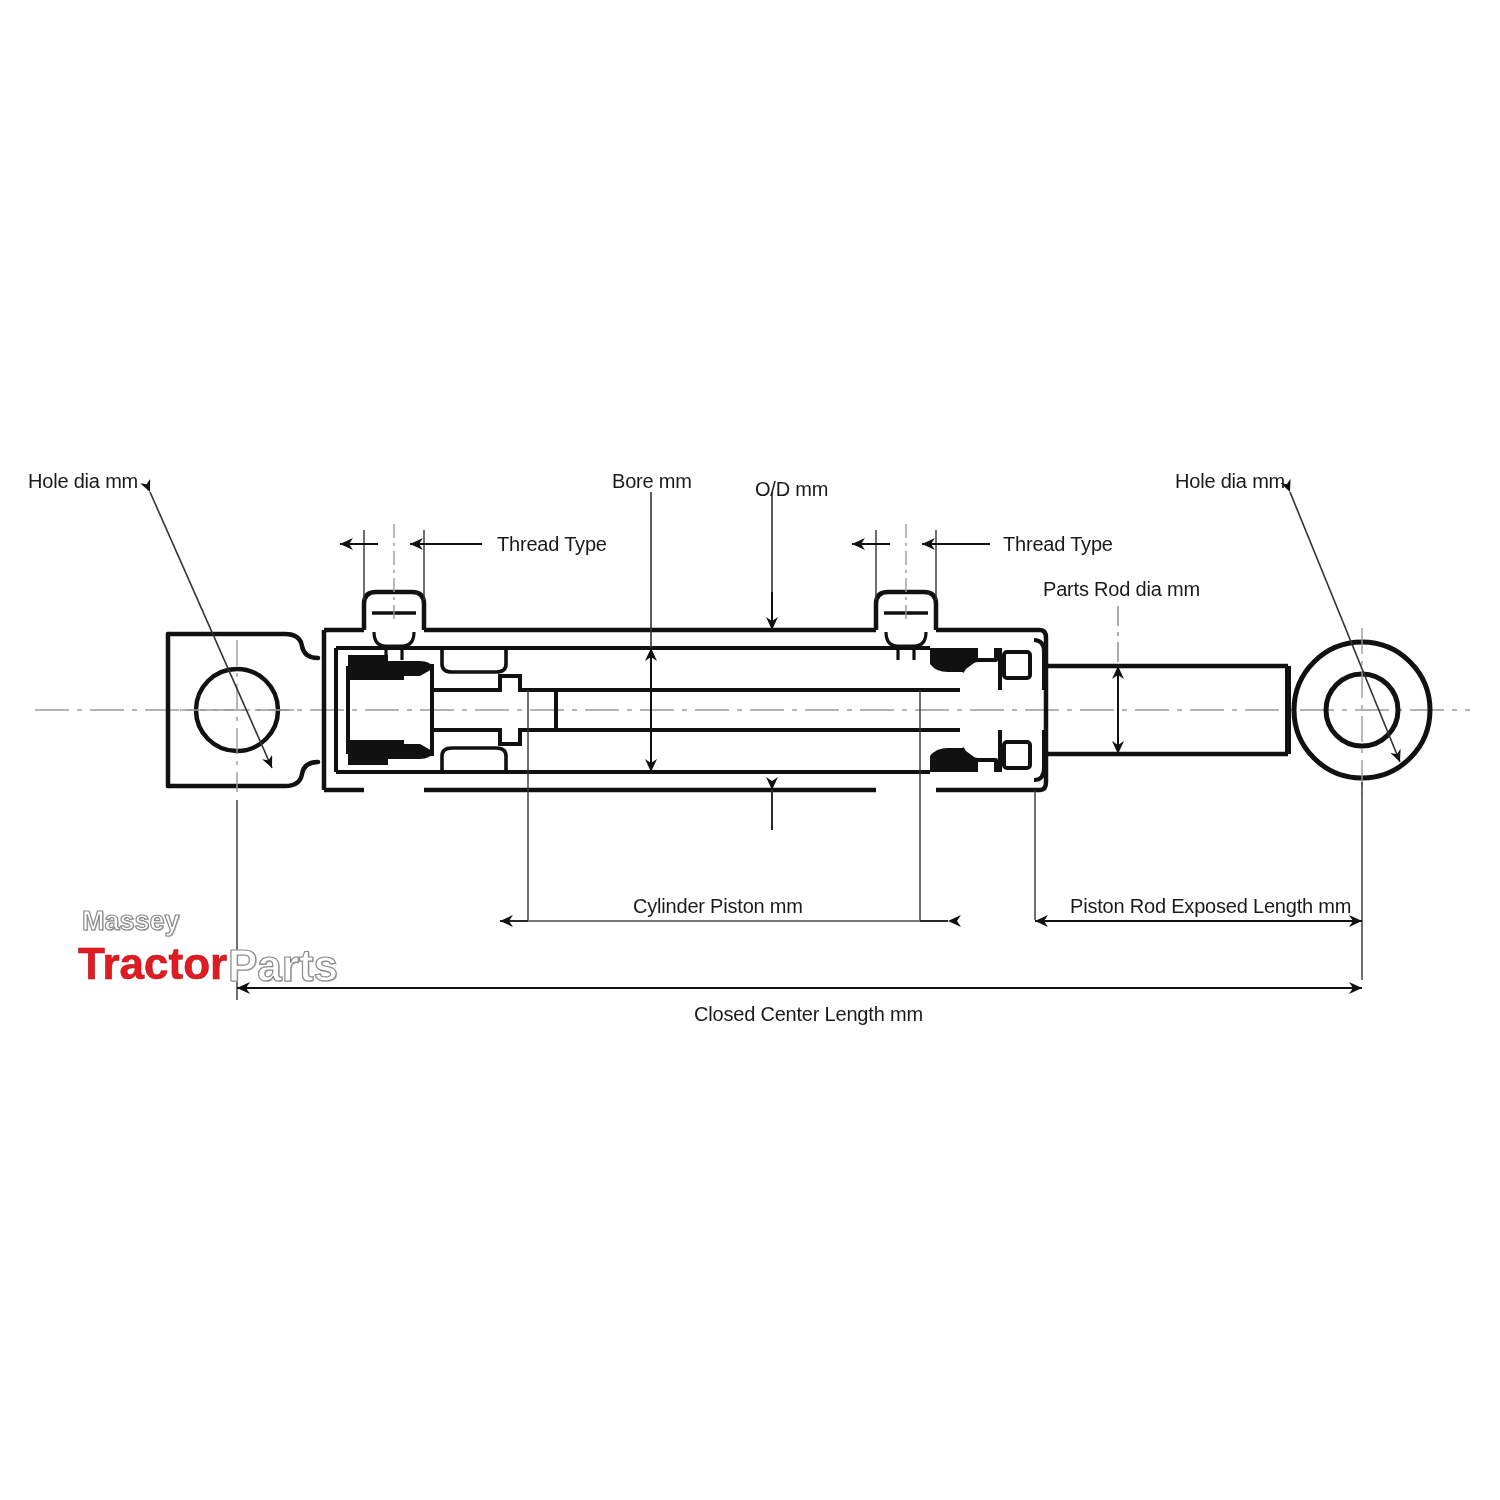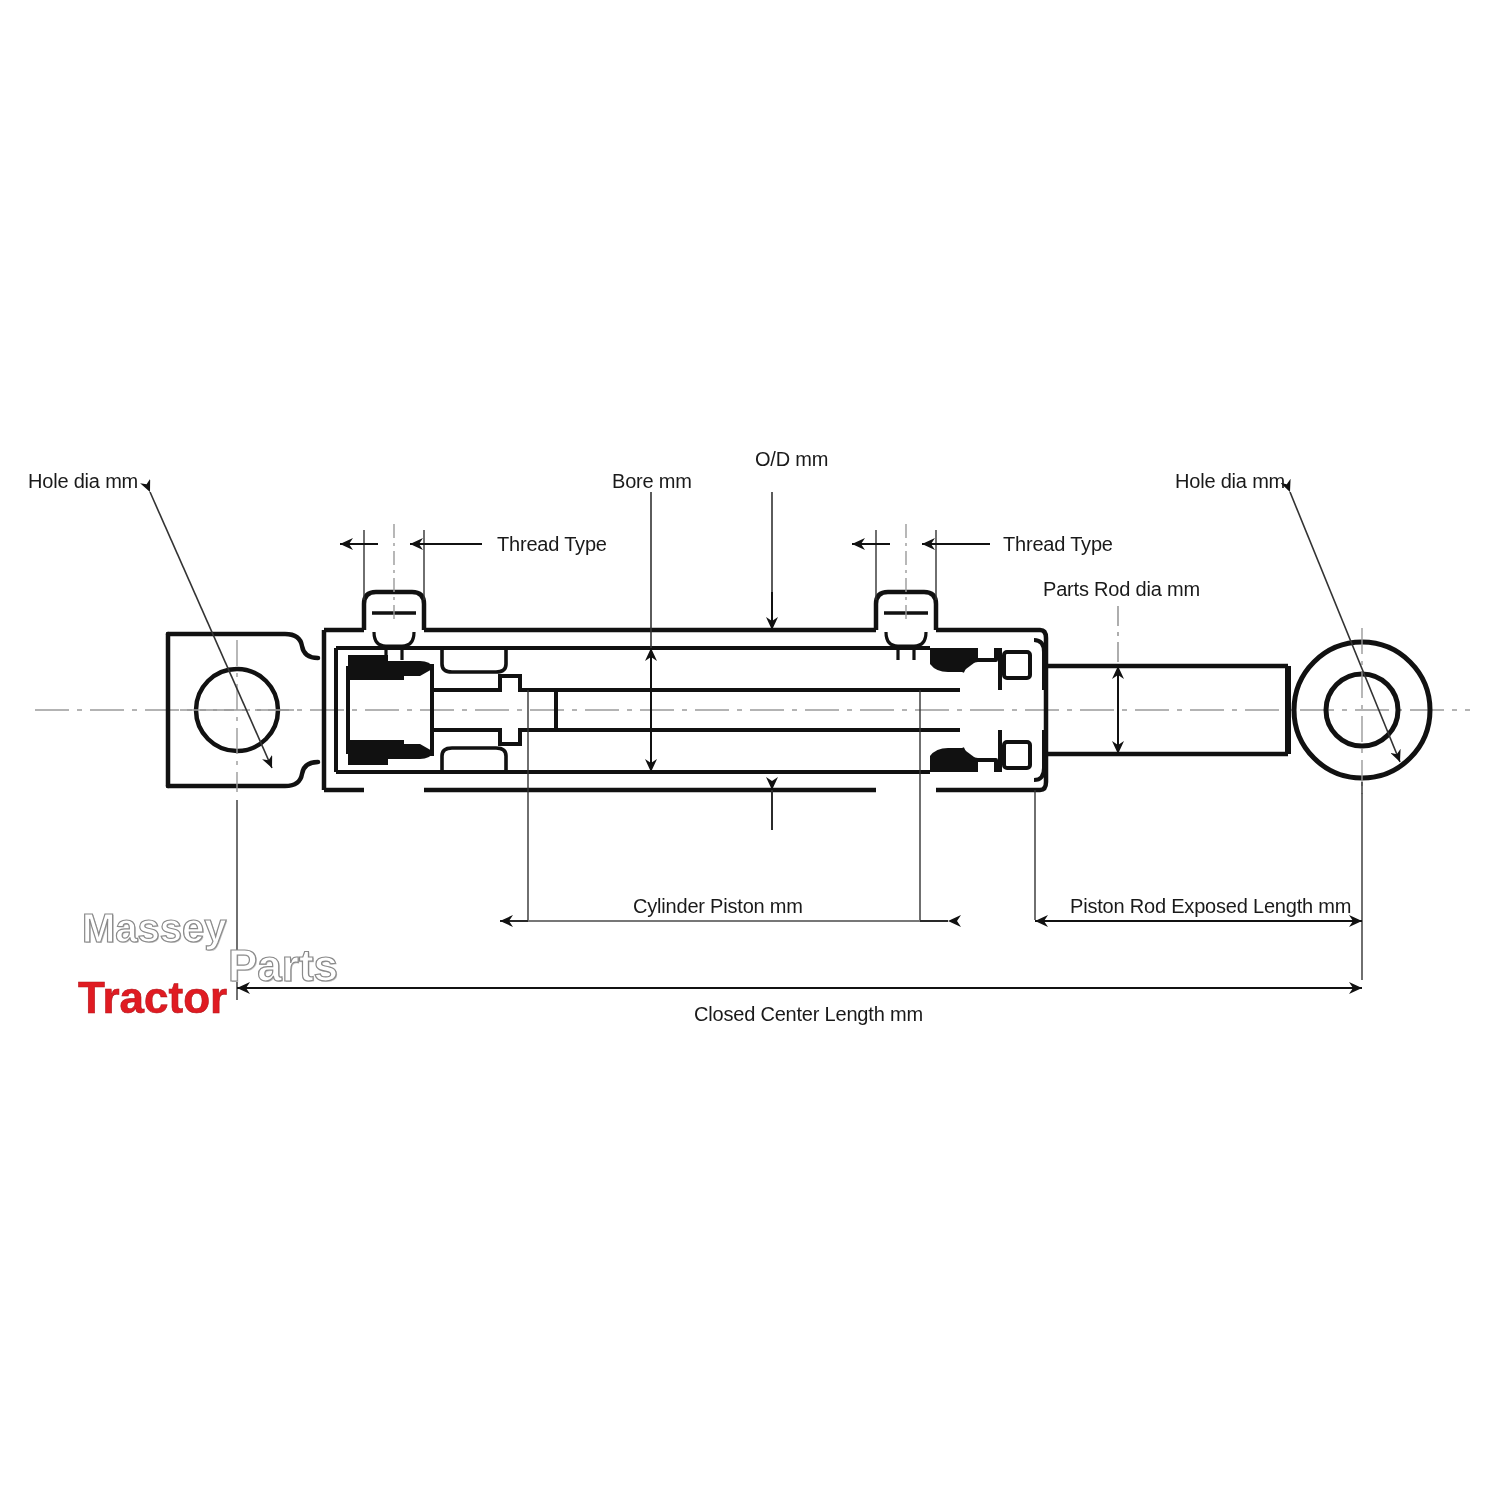--- a/index.html
+++ b/index.html
@@ -43,31 +43,30 @@
     position: absolute;
     font-family: "Liberation Sans", sans-serif;
     font-weight: bold;
     font-style: normal;
     white-space: nowrap;
     line-height: 1;
   }
   #wm-massey {
     left: 4px;
     top: 0px;
-    font-size: 40px;
+    font-size: 27px;
     color: #ffffff;
     -webkit-text-stroke: 1.2px #8a8a8a;
     text-shadow: 1px 1px 0 #c9c9c9;
   }
   #wm-tractor {
     left: 0px;
     top: 34px;
     font-size: 44px;
     color: #e01b22;
-    margin-top: 34px;
     -webkit-text-stroke: 0.6px #b3151b;
   }
   #wm-parts {
     left: 150px;
     top: 36px;
     font-size: 44px;
     color: #ffffff;
     -webkit-text-stroke: 1.2px #8a8a8a;
     text-shadow: 1px 1px 0 #c9c9c9;
   }
@@ -249,21 +248,21 @@
     <g>
       <line x1="237" y1="800" x2="237" y2="1000" stroke="#333333" stroke-width="1.4"></line>
       <line x1="237" y1="988" x2="1362" y2="988" stroke="#111111" stroke-width="1.8" marker-start="url(#arrFillL)" marker-end="url(#arrFillR)"></line>
     </g>
   </svg>
 
   <div class="lbl" style="left:28px; top:470px;">Hole dia mm</div>
 
   <div class="lbl" style="left:612px; top:470px;">Bore mm</div>
 
-  <div class="lbl" style="left:755px; top:448px;">O/D mm</div>
+  <div class="lbl" style="left:755px; top:478px;">O/D mm</div>
 
   <div class="lbl" style="left:1175px; top:470px;">Hole dia mm</div>
 
   <div class="lbl" style="left:497px; top:533px;">Thread Type</div>
 
   <div class="lbl" style="left:1003px; top:533px;">Thread Type</div>
 
   <div class="lbl" style="left:1043px; top:578px;">Parts Rod dia mm</div>
 
   <div class="lbl" style="left:633px; top:895px;">Cylinder Piston mm</div>

